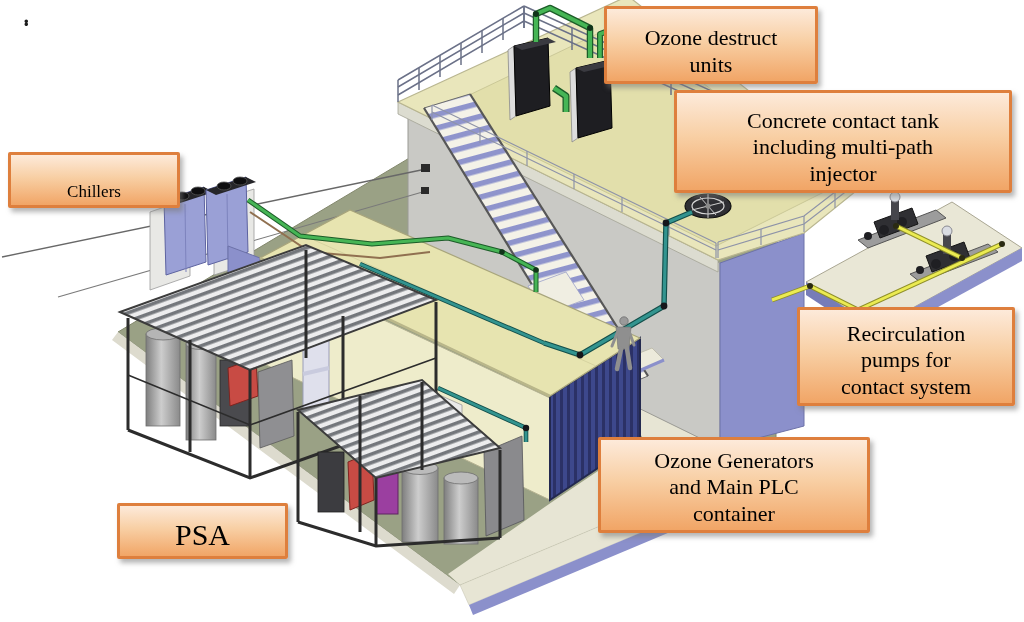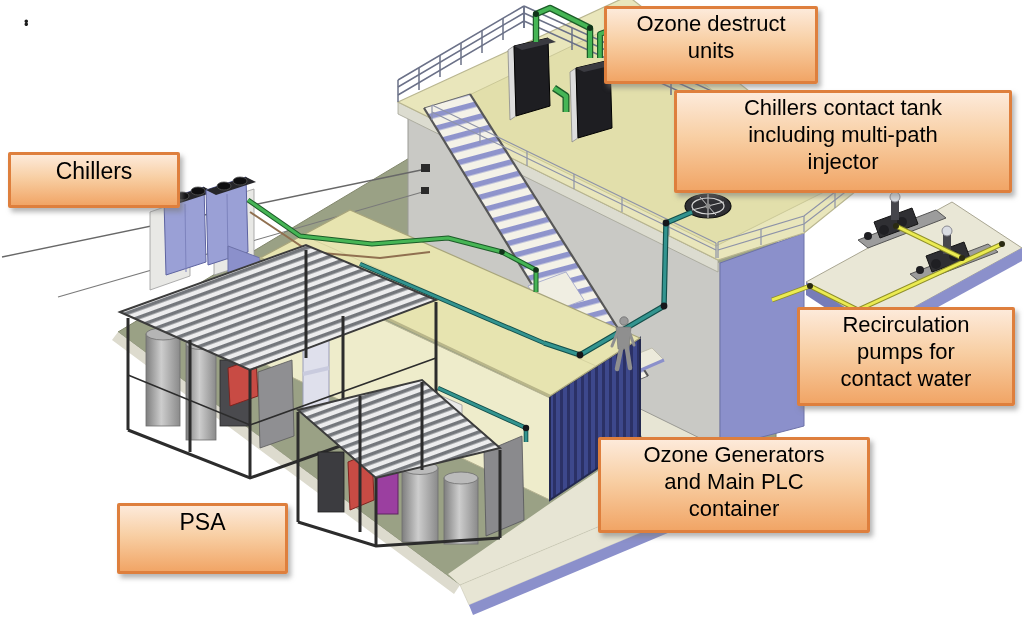--- a/index.html
+++ b/index.html
@@ -3,31 +3,31 @@
 <meta charset="utf-8">
 <style>
   html,body{margin:0;padding:0;background:#fff;}
   .stage{position:relative;width:1024px;height:622px;background:#ffffff;overflow:hidden;
          font-family:"Liberation Sans",sans-serif;}
   .stage svg{position:absolute;left:0;top:0;}
   .bullets{position:absolute;left:22px;top:12px;width:352px;margin:0;padding:0;list-style:none;
            font-size:15.5px;line-height:1.55;color:#1c1c1c;}
   .bullets li{position:relative;padding-left:38px;margin-bottom:3px;white-space:pre-line;}
   .bullets li .marker{position:absolute;left:2px;top:0;font-size:13px;}
-  .callout{position:absolute;display:flex;align-items:flex-start;justify-content:center;text-align:center;
+  .callout{position:absolute;display:flex;align-items:flex-end;justify-content:center;text-align:center;
            color:#000;font-size:22px;line-height:1.22;white-space:pre-line;
            background:linear-gradient(180deg,#fdeada 0%,#f8cfa4 45%,#f1a566 100%);
            border:3px solid #de7f3d;border-radius:2px;
-           box-shadow:3px 4px 5px rgba(120,120,120,.55);padding:2px 6px;box-sizing:border-box;z-index:5;}
+           box-shadow:3px 4px 5px rgba(120,120,120,.55);padding:2px 6px;box-sizing:border-box;z-index:5;font-family:Liberation Serif, serif;}
   #co-ozone-destruct{left:604px;top:6px;width:214px;height:78px;}
   #co-contact-tank{left:674px;top:90px;width:338px;height:103px;}
-  #co-chillers{left:8px;top:152px;width:172px;height:56px;font-size:23px;}
+  #co-chillers{left:8px;top:152px;width:172px;height:56px;font-size:17px;}
   #co-recirc{left:797px;top:307px;width:218px;height:99px;}
   #co-generators{left:598px;top:437px;width:272px;height:96px;}
-  #co-psa{left:117px;top:503px;width:171px;height:71px;font-size:23px;}
+  #co-psa{left:117px;top:503px;width:171px;height:56px;font-size:30px;}
 </style>
 </head>
 <body>
 
 <div class="stage">
 
 <svg width="1024" height="622" viewBox="0 0 1024 622">
   <defs>
     <pattern id="corrPat" width="9" height="8" patternUnits="userSpaceOnUse" patternTransform="rotate(-20)">
       <rect width="9" height="8" fill="#ededee"></rect>
@@ -247,31 +247,31 @@
   <ul class="bullets">
     <li><span class="marker">•</span></li>
     <li><span class="marker">•</span></li>
   </ul>
 
   <div class="callout" id="co-ozone-destruct">
     <span>Ozone destruct
 units</span>
   </div>
   <div class="callout" id="co-contact-tank">
-    <span>Chillers contact tank
+    <span>Concrete contact tank
 including multi-path
 injector</span>
   </div>
   <div class="callout" id="co-chillers">
     <span>Chillers</span>
   </div>
   <div class="callout" id="co-recirc">
     <span>Recirculation
 pumps for
-contact water</span>
+contact system</span>
   </div>
   <div class="callout" id="co-generators">
     <span>Ozone Generators
 and Main PLC
 container</span>
   </div>
   <div class="callout" id="co-psa">
     <span>PSA</span>
   </div>
 </div>

